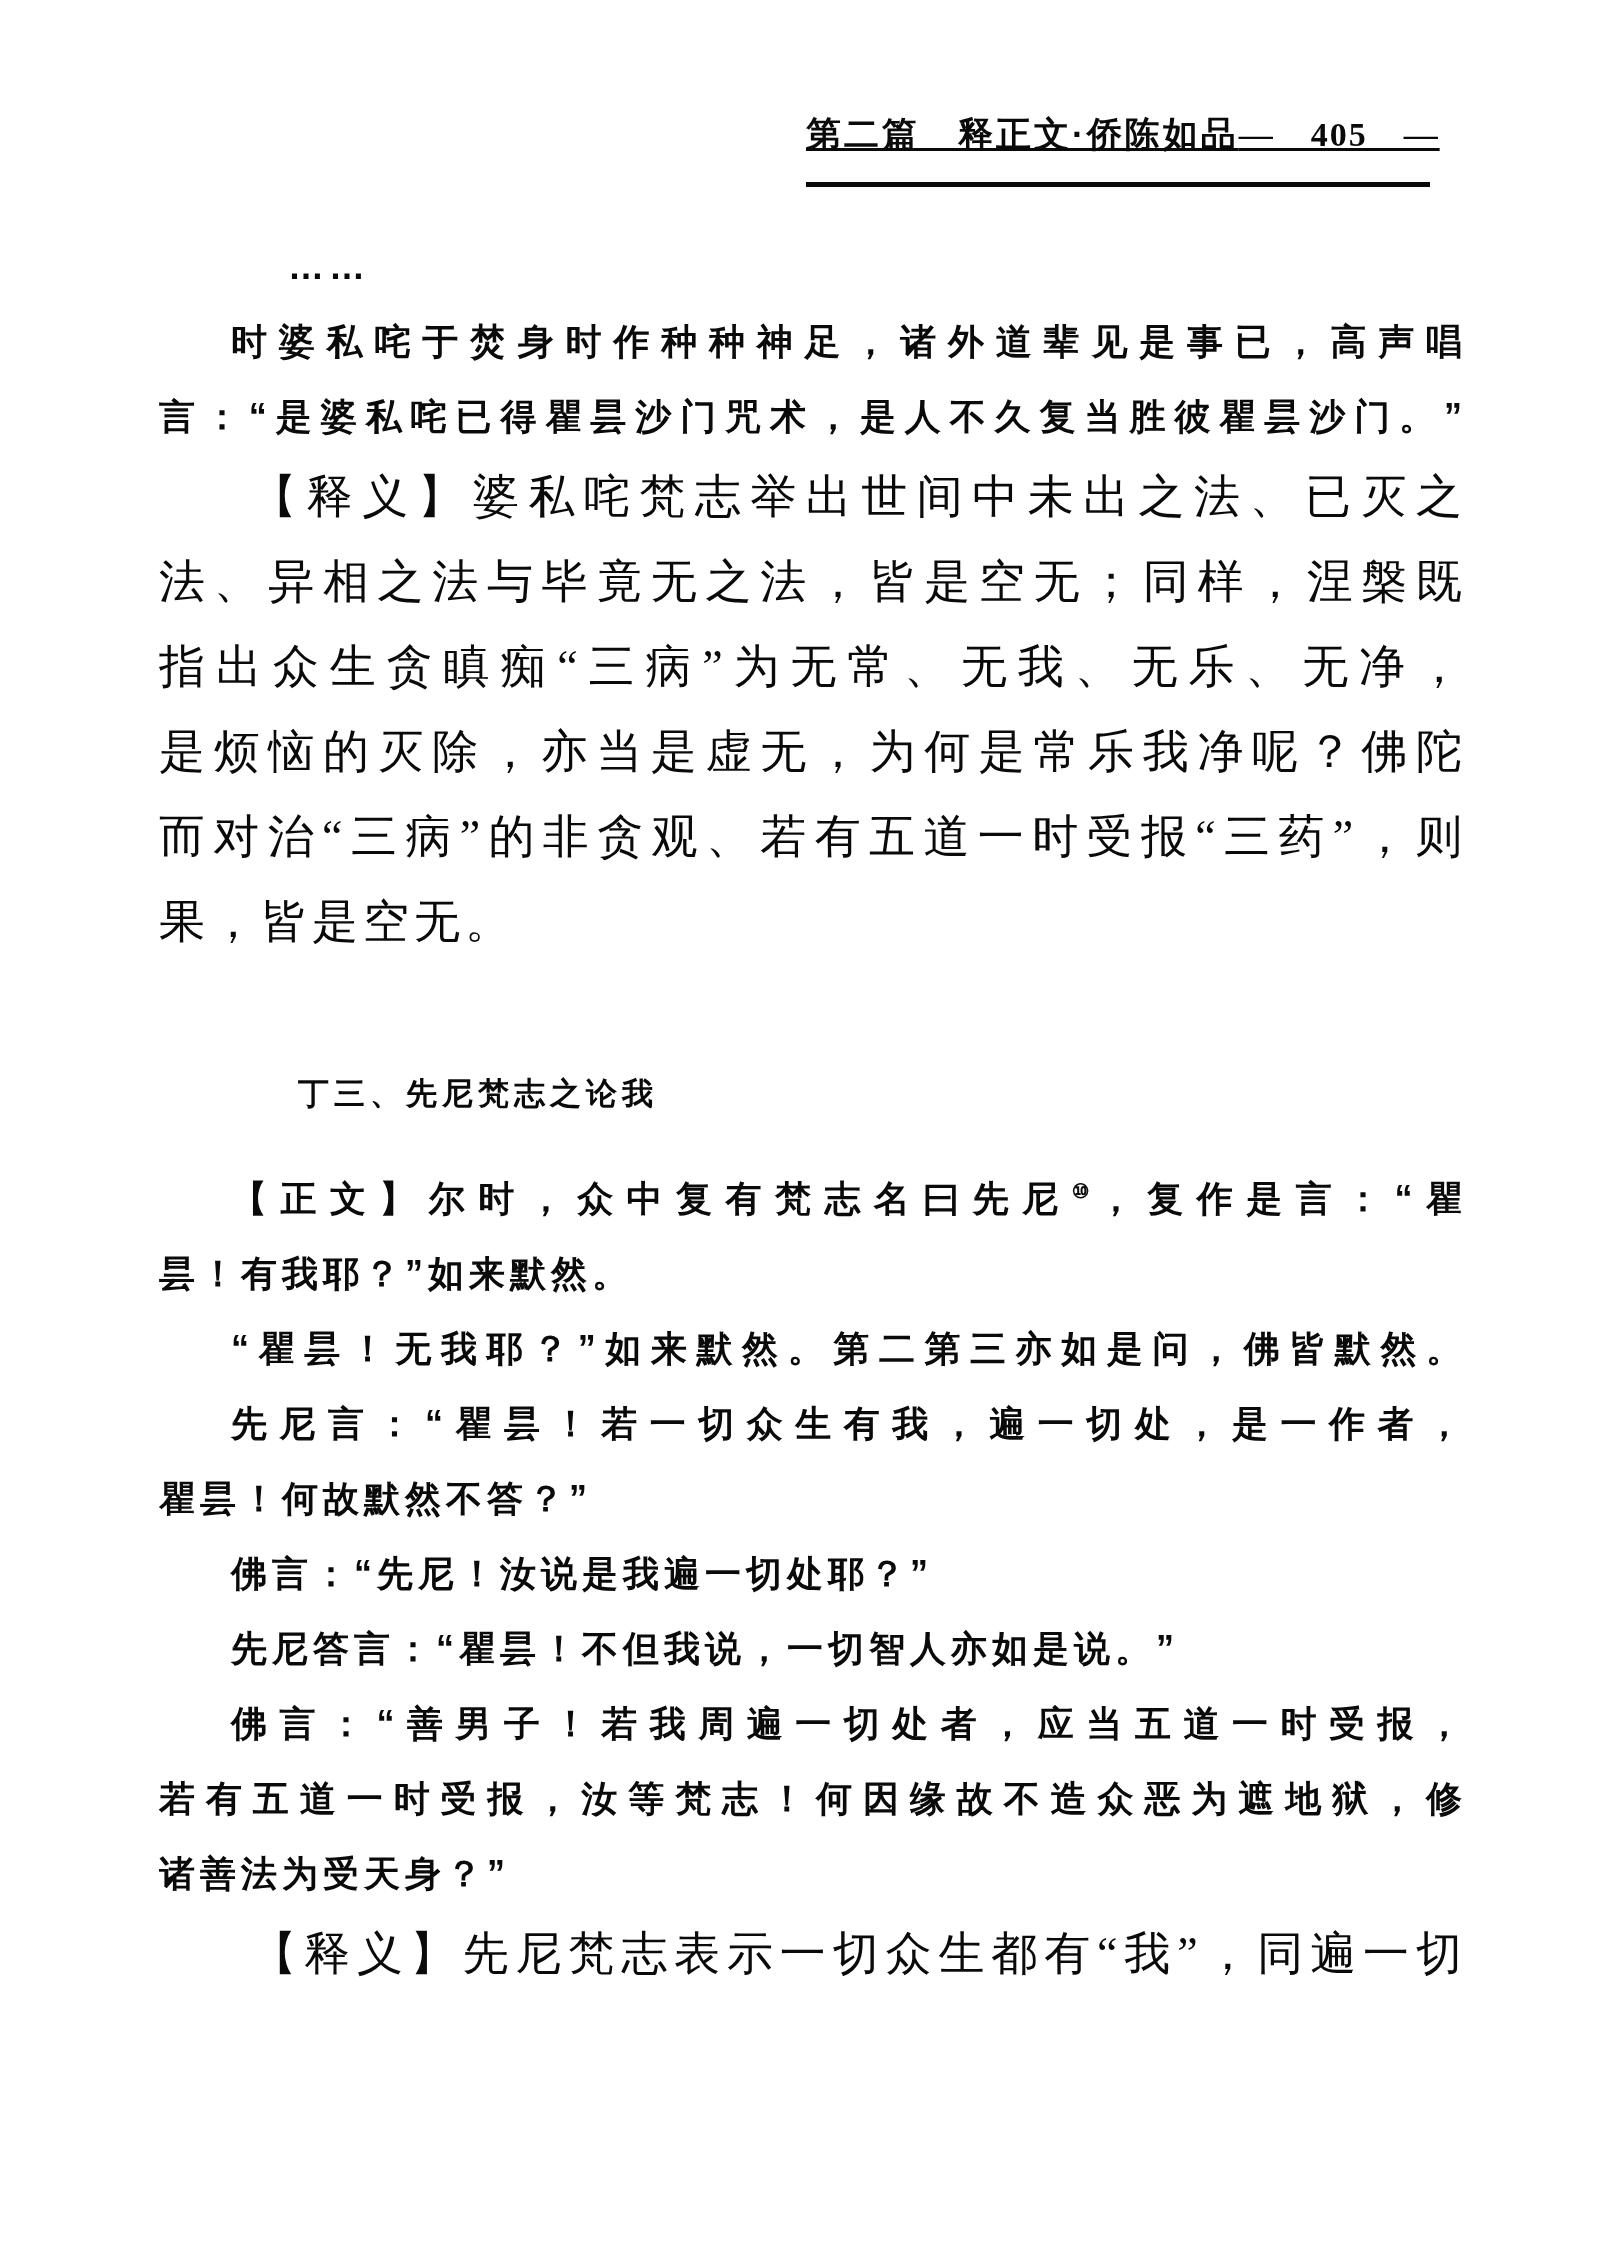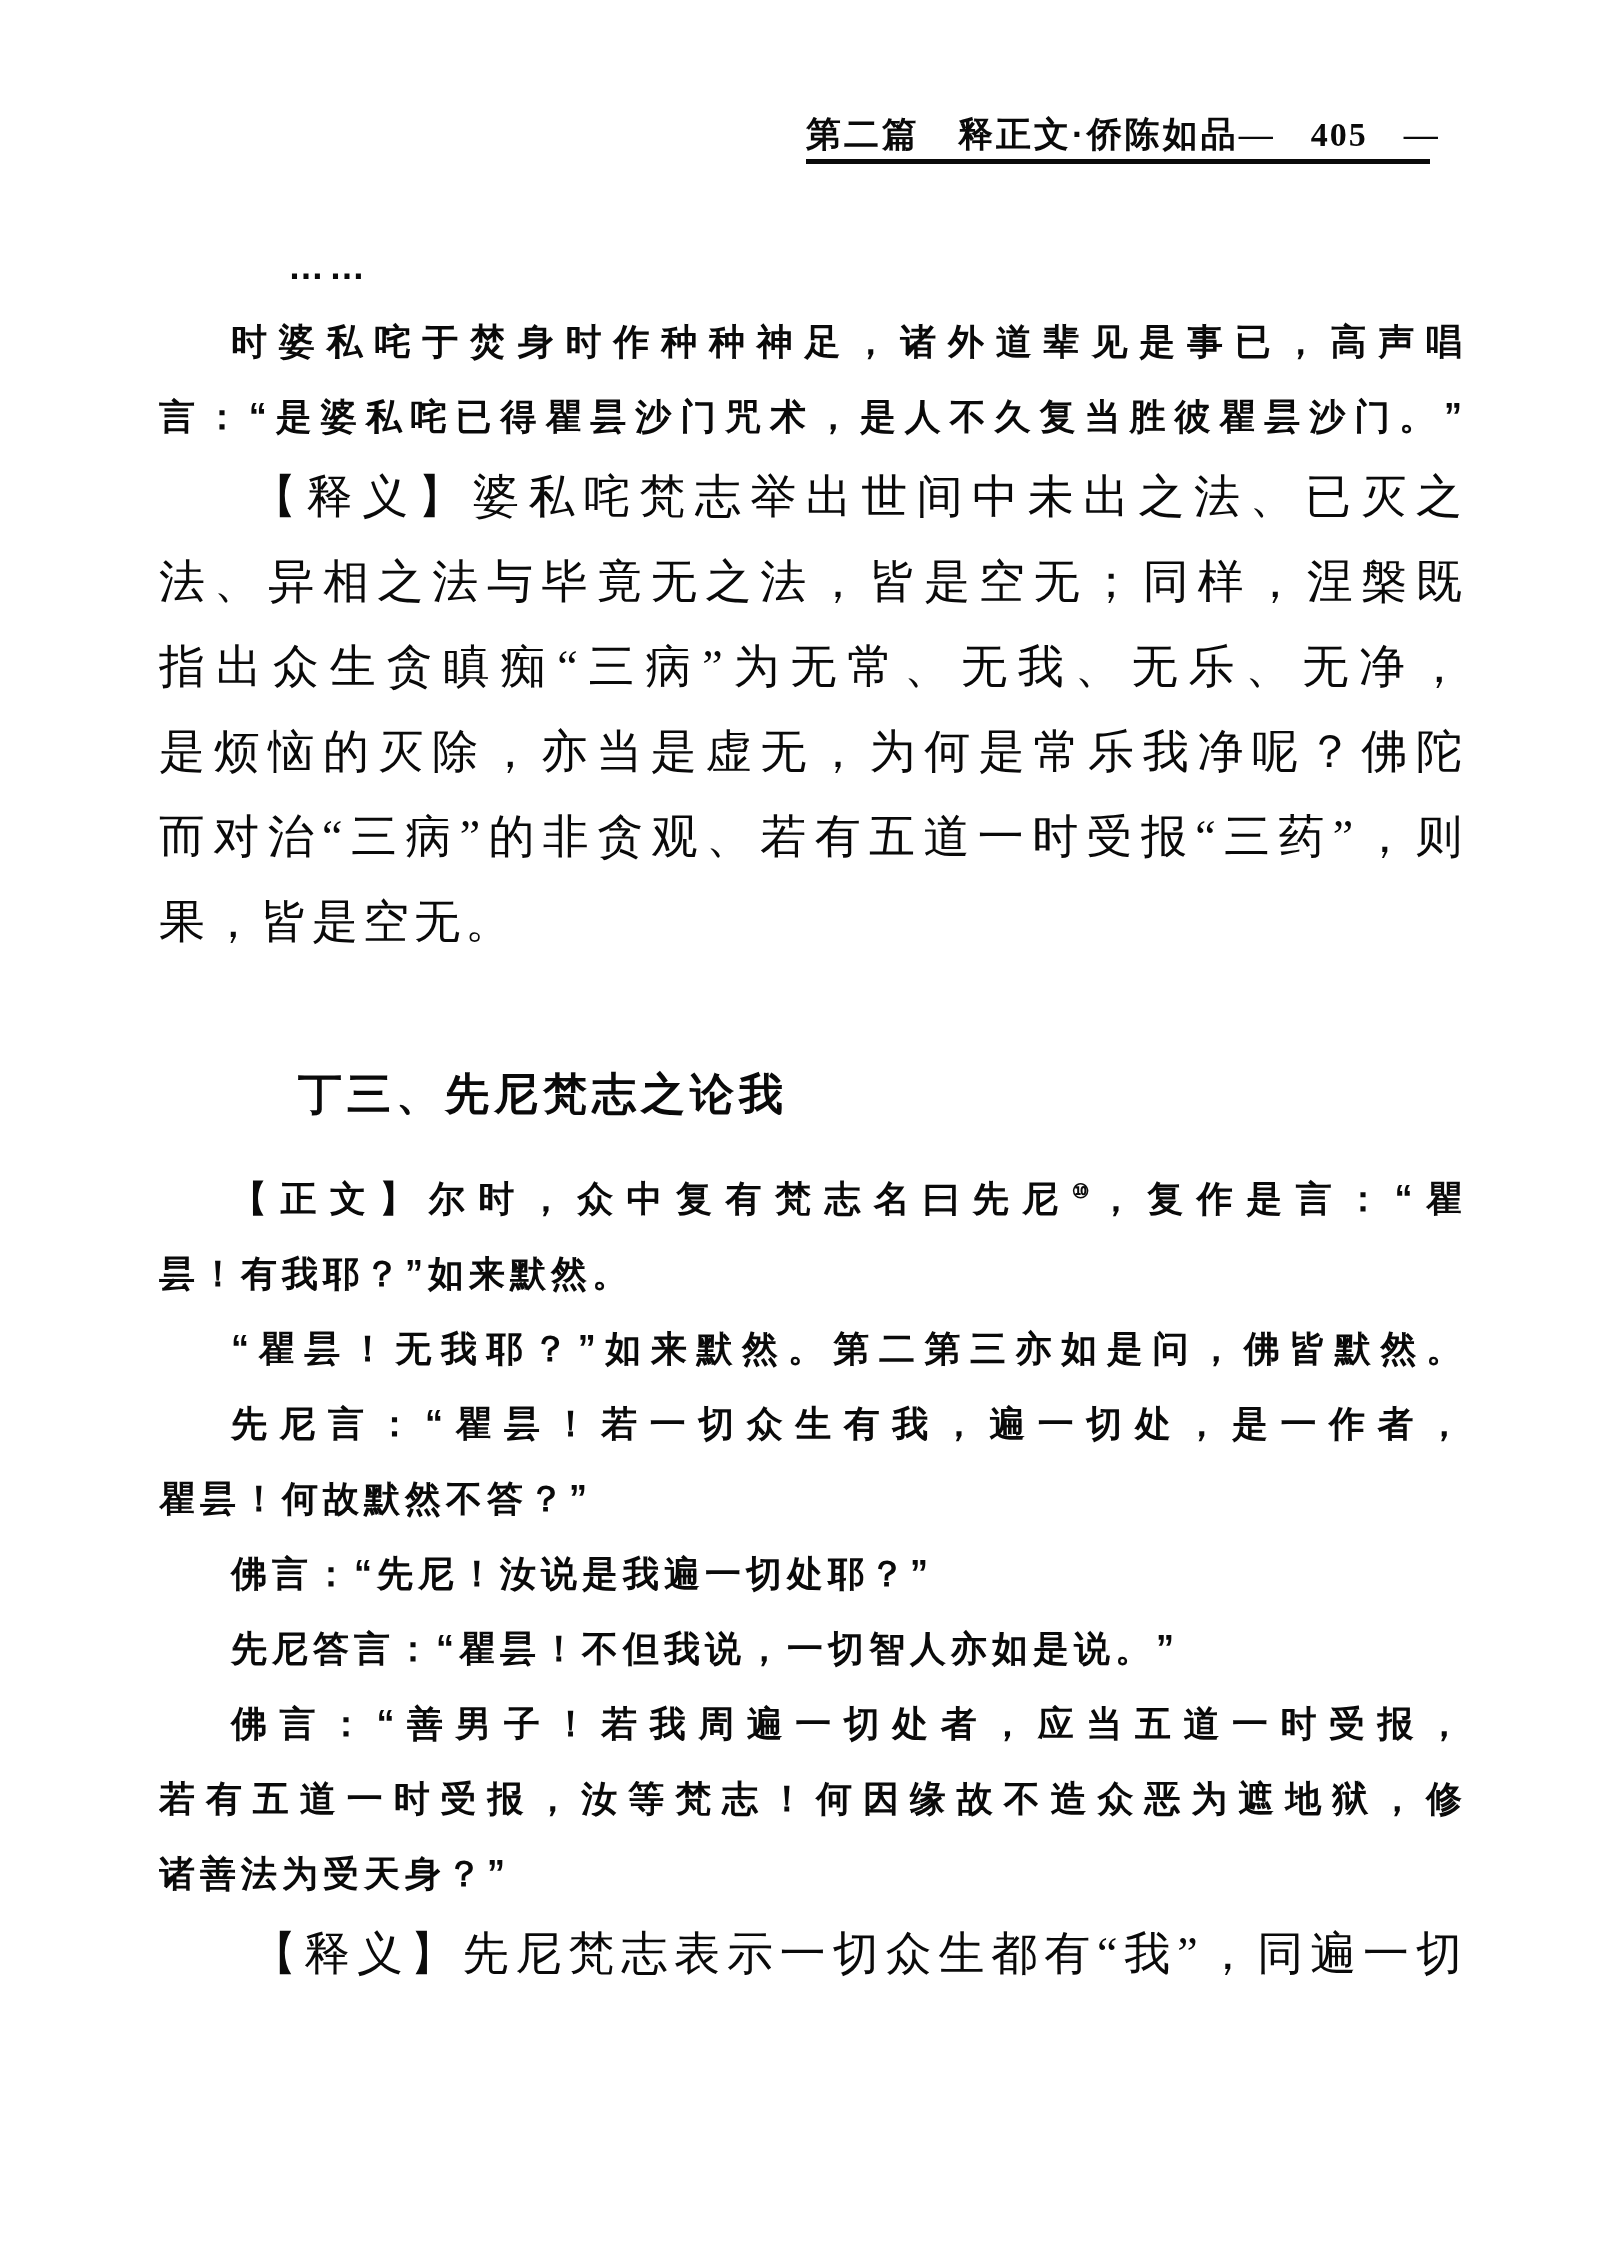--- a/index.html
+++ b/index.html
@@ -15,24 +15,25 @@
     color: #0a0a0a;
     overflow: hidden;
     font-family: "Liberation Serif", serif;
   }
   .running-head {
     position: absolute;
     left: 806px;
     top: 111px;
     width: 624px;
     border-bottom: 5px solid #0a0a0a;
-    padding-bottom: 1px;
+    padding-bottom: 24px;
     display: flex;
     justify-content: space-between;
     align-items: baseline;
+    text-decoration: underline;
   }
   .running-head .head-title {
     font-family: "Liberation Sans", sans-serif;
     font-weight: bold;
     font-size: 35px;
     letter-spacing: 3px;
     white-space: nowrap;
   }
   .running-head .head-page {
     font-family: "Liberation Serif", serif;
@@ -68,21 +69,21 @@
     letter-spacing: 5px;
   }
   
   .para.heading {
     margin-top: 85px;
     margin-bottom: 15px;
   }
   .para.heading .tline {
     font-family: "Liberation Sans", sans-serif;
     font-weight: bold;
-    font-size: 44px;
+    font-size: 31px;
     line-height: 90px;
     letter-spacing: 5px;
     text-indent: 139px;
   }
   .tline.fill {
     text-align: justify;
     text-align-last: justify;
   }
   .fnref {
     font-size: 0.55em;

